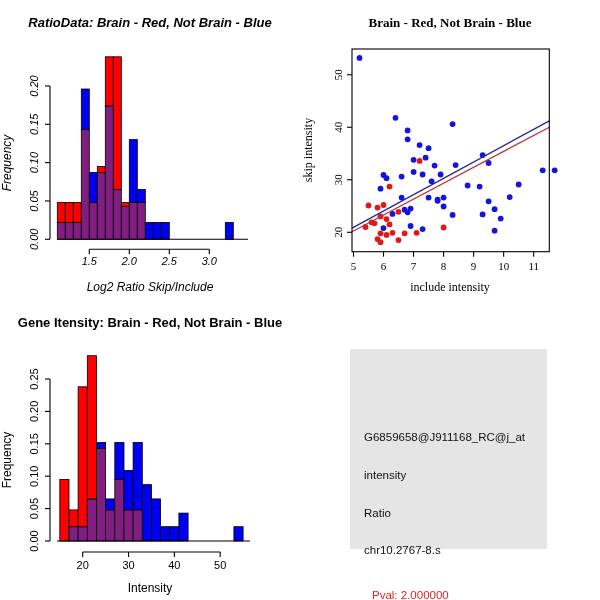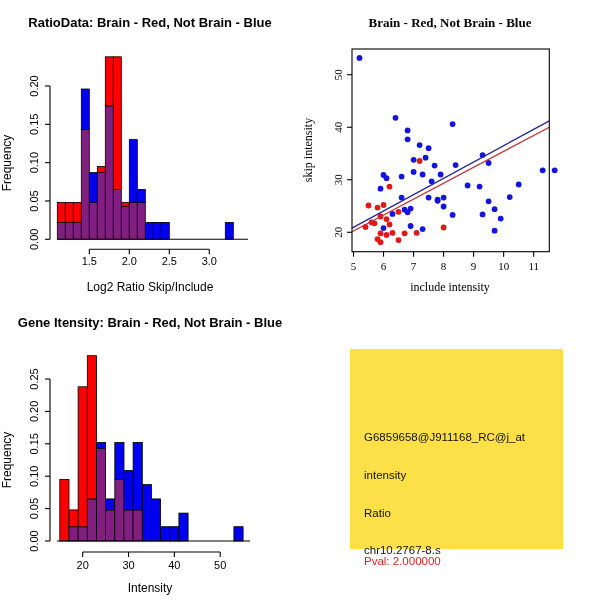--- a/index.html
+++ b/index.html
@@ -1,19 +1,19 @@
 <!DOCTYPE html>
 <html><head>
 <meta charset="utf-8">
 <style>
   html,body{margin:0;padding:0;background:#ffffff;}
   .stage{position:relative;width:600px;height:600px;background:#ffffff;overflow:hidden;
          font-family:"Liberation Sans", sans-serif;}
   .panel{position:absolute;width:300px;height:300px;}
-  #p-ratio{left:0;top:0;}
+  #p-ratio{left:0;top:0;font-style:italic;}
   #p-scatter{left:300px;top:0;font-family:Liberation Serif, serif;}
   #p-gene{left:0;top:300px;}
   #p-info{left:300px;top:300px;}
   svg{display:block;}
   svg text{fill:#000000;}
   .chart-title{font-size:13px;font-weight:bold;}
   .ax-label{font-size:12px;}
   .tick-label{font-size:11px;}
   .info-box{position:absolute;left:50px;top:49px;width:197px;height:200px;}
   .info-line{position:absolute;left:14px;font-size:11.5px;color:#111111;white-space:nowrap;}
@@ -240,22 +240,22 @@
           <text x="128.53" y="269" text-anchor="middle" class="tick-label">30</text>
           <line x1="174.36" y1="252" x2="174.36" y2="257" stroke="#000000" stroke-width="1.1"></line>
           <text x="174.36" y="269" text-anchor="middle" class="tick-label">40</text>
           <line x1="220.19" y1="252" x2="220.19" y2="257" stroke="#000000" stroke-width="1.1"></line>
           <text x="220.19" y="269" text-anchor="middle" class="tick-label">50</text>
         </g>
     </svg>
   </div>
 
   <div class="panel" id="p-info">
-    <div class="info-box" id="info-box" style="background: #fde047; padding-left: 16px;">
+    <div class="info-box" id="info-box" style="background: #e5e5e5;">
       <div class="info-line" style="top:82px">G6859658@J911168_RC@j_at</div>
       <div class="info-line" style="top:120px">intensity</div>
       <div class="info-line" style="top:158px">Ratio</div>
       <div class="info-line" style="top:195px">chr10.2767-8.s</div>
-      <div class="info-line" id="pval-line" style="top: 206px; color: rgb(221, 34, 34);">Pval: 2.000000</div>
+      <div class="info-line" id="pval-line" style="top: 240px; color: rgb(221, 34, 34); margin-left: 8px;">Pval: 2.000000</div>
     </div>
   </div>
 
 </div>
 
 </body></html>

